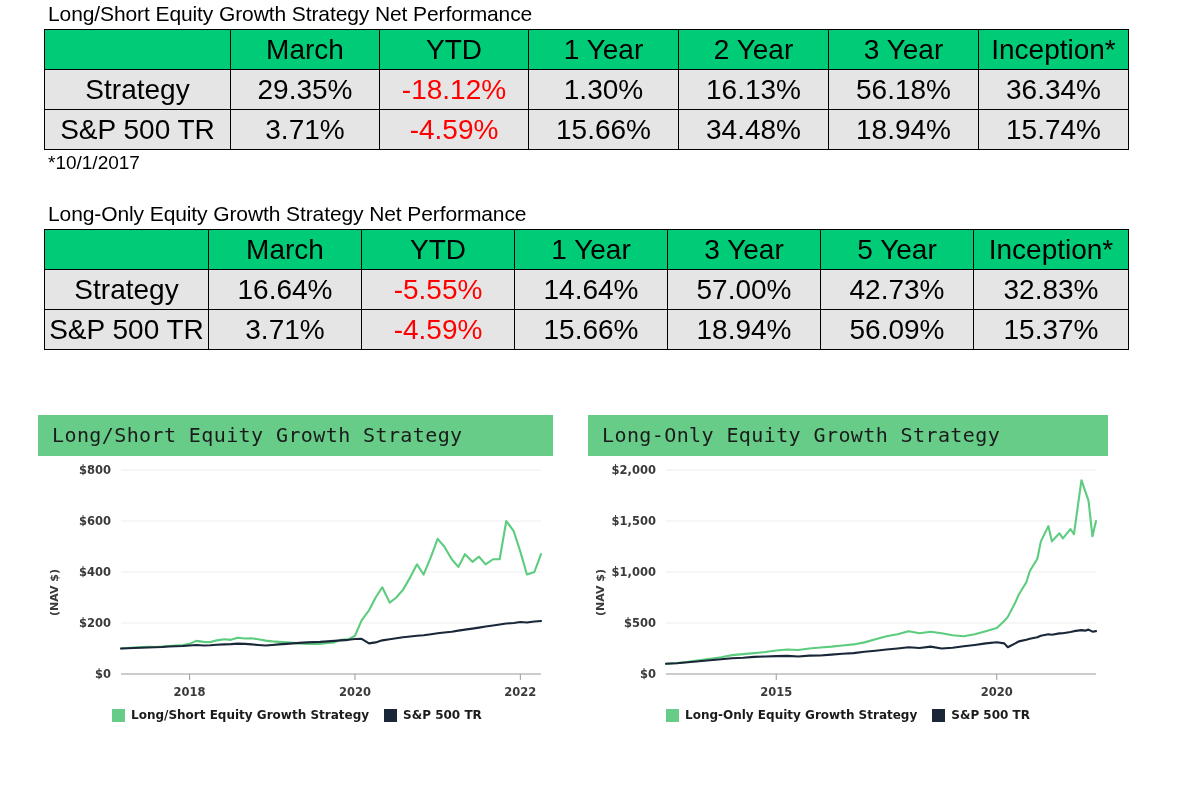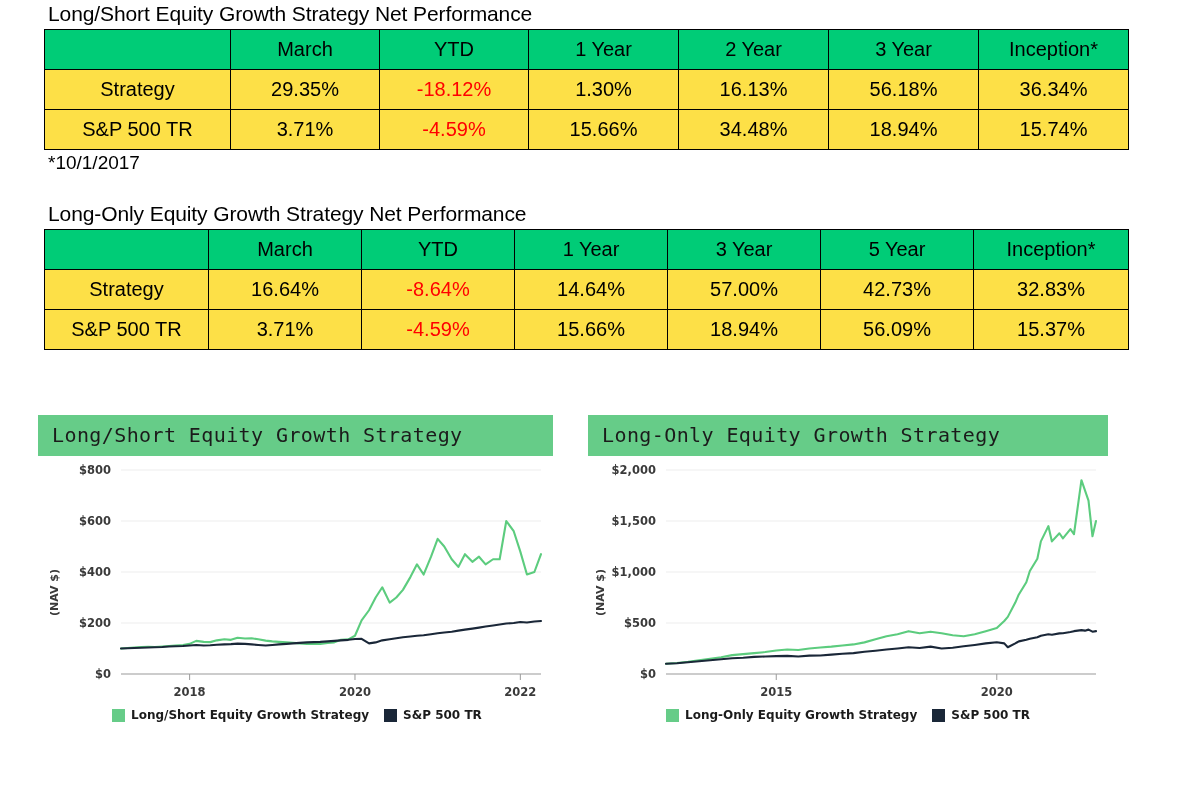--- a/index.html
+++ b/index.html
@@ -25,29 +25,29 @@
   }
   table.perf {
     border-collapse: collapse;
     table-layout: fixed;
     border: 1.5px solid #000;
   }
   table.perf th, table.perf td {
     border: 1.5px solid #000;
     text-align: center;
     vertical-align: middle;
-    font-size: 20px;
+    font-size: 28px;
     font-family: "Liberation Sans", sans-serif;
     font-weight: normal;
     height: 40px;
     padding: 0 2px;
     white-space: nowrap;
   }
   table.perf thead th { background: #00CC77; color: #000; }
-  table.perf tbody td { background: #fde047; }
+  table.perf tbody td { background: #e5e5e5; }
   td.neg, .neg { color: #FF0000; }
   .footnote {
     font-size: 19px;
     margin: 2px 0 0 4px;
     font-family: "Liberation Sans", sans-serif;
   }
 
   
   .chart-card { position: absolute; top: 415px; }
   .chart-head {
@@ -158,21 +158,21 @@
           <th>1 Year</th>
           <th>3 Year</th>
           <th>5 Year</th>
           <th>Inception*</th>
         </tr>
       </thead>
       <tbody>
         <tr>
           <td>Strategy</td>
           <td>16.64%</td>
-          <td class="neg">-8.64%</td>
+          <td class="neg">-5.55%</td>
           <td>14.64%</td>
           <td>57.00%</td>
           <td>42.73%</td>
           <td>32.83%</td>
         </tr>
         <tr>
           <td>S&amp;P 500 TR</td>
           <td>3.71%</td>
           <td class="neg">-4.59%</td>
           <td>15.66%</td>

